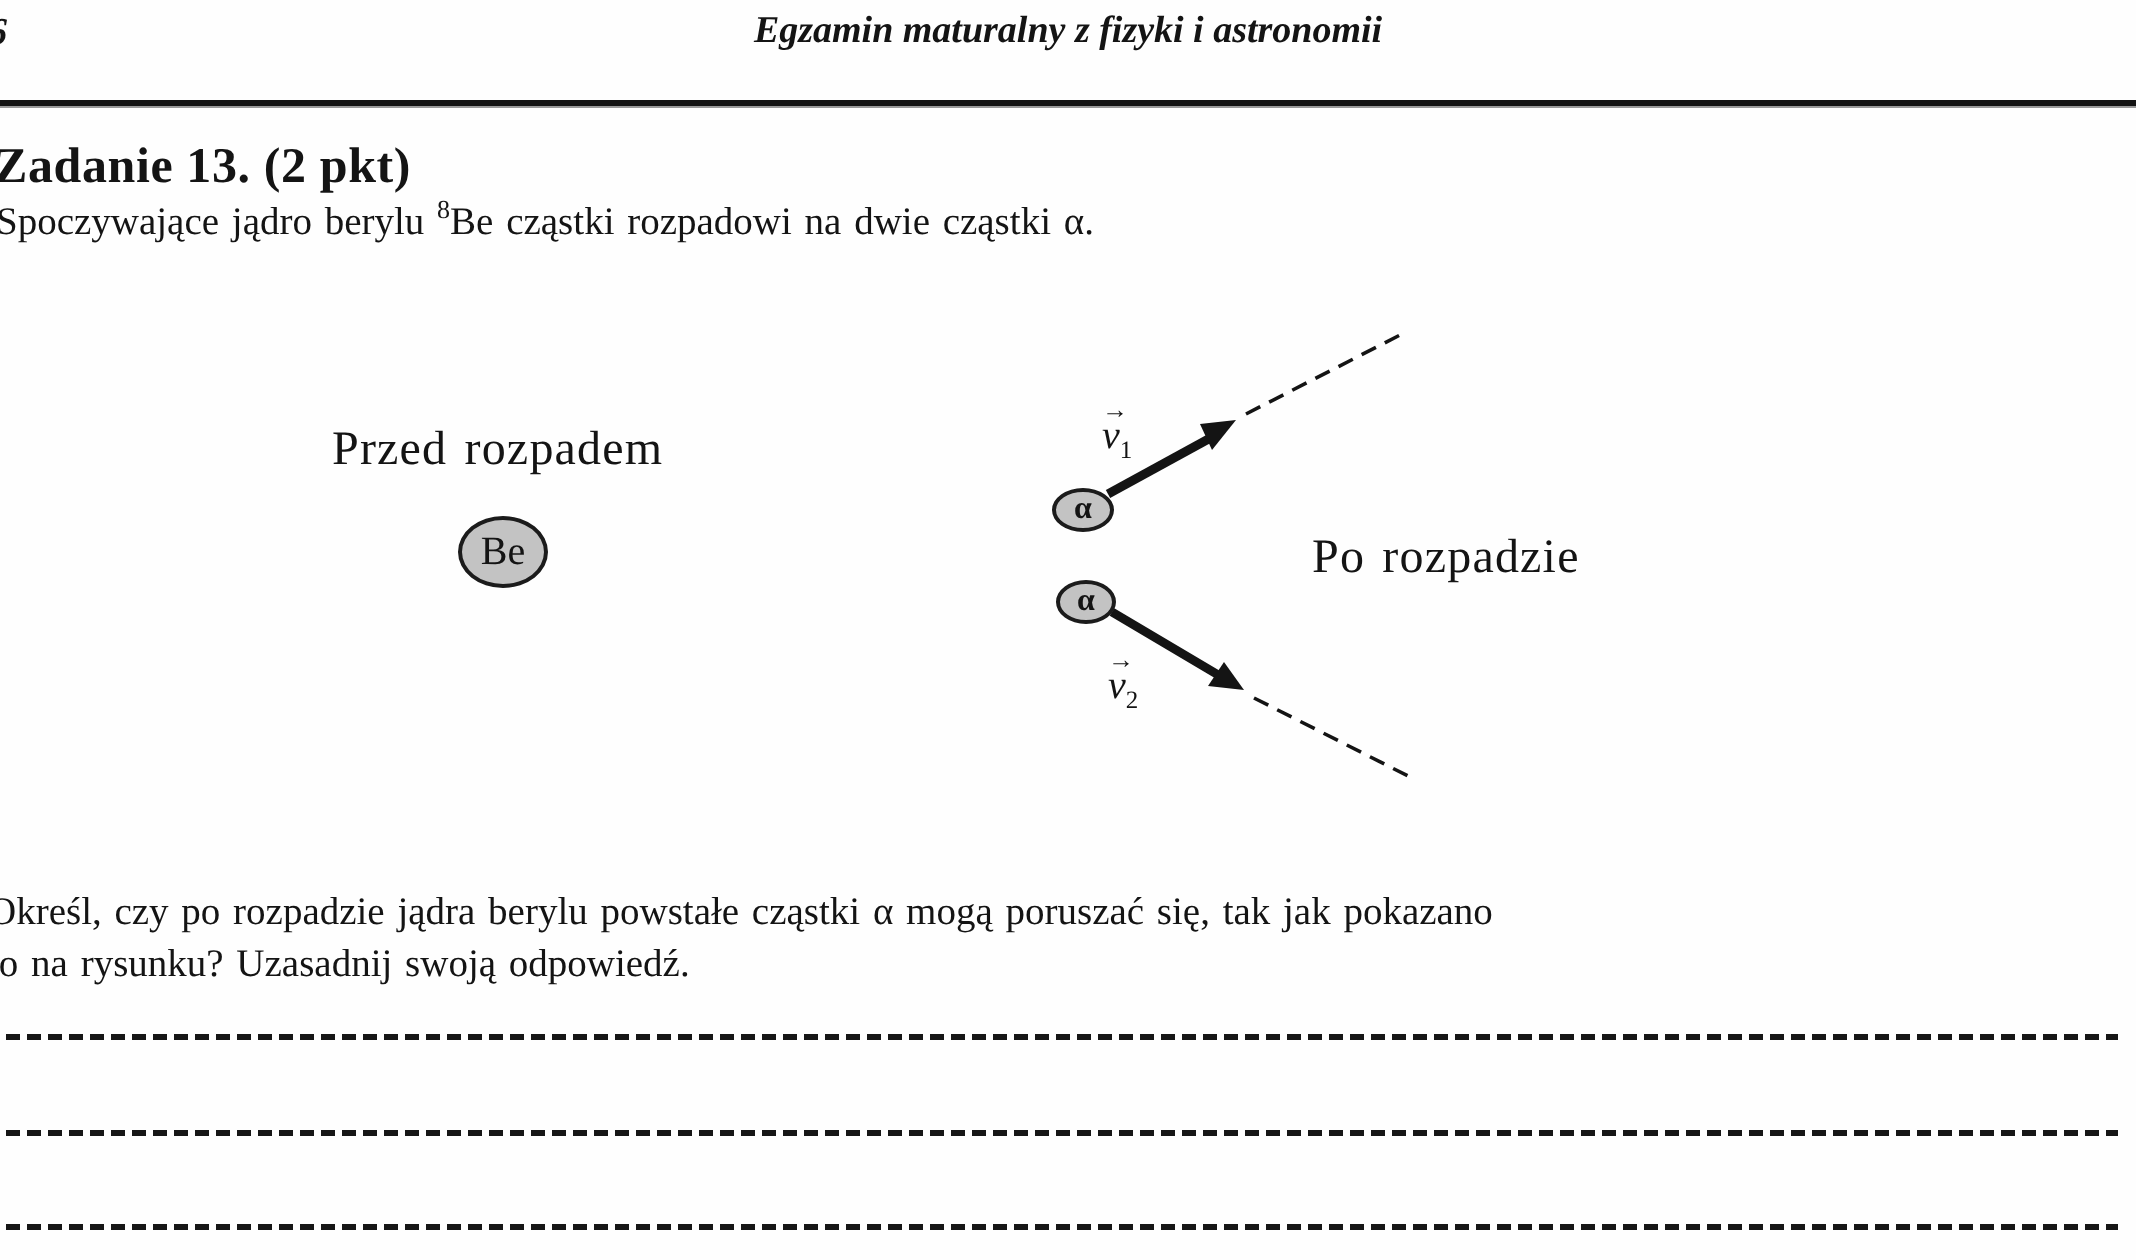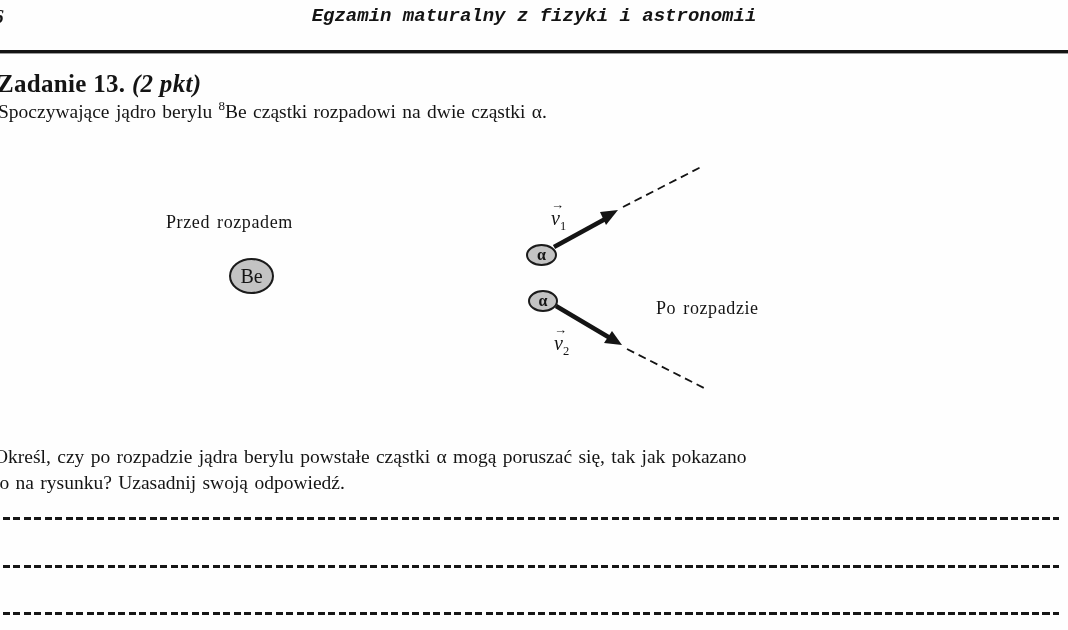--- a/index.html
+++ b/index.html
@@ -11,49 +11,49 @@
   .page{position:relative;width:1068px;height:630px;background:#fefefe;}
 
   
   .page-num{
     position:absolute;top:6px;left:-6px;
     font-size:19px;font-weight:bold;font-style:italic;
   }
   .exam-header{
     position:absolute;top:5px;left:0;width:100%;
     text-align:center;font-style:italic;font-weight:bold;
-    font-size:19px;line-height:22px;font-family:Liberation Mono, monospace;
+    font-size:19px;line-height:22px;
   }
   .header-rule{
     position:absolute;top:50px;left:0;width:1068px;height:3px;
     background:#141414;border-bottom:1px solid #9a9a9a;
   }
 
   
   .task-title{
     position:absolute;top:70px;left:-3px;
     font-size:25px;font-weight:bold;letter-spacing:.3px;
     white-space:nowrap;
   }
-  .task-points{font-style:italic;}
+  .task-points{}
   .intro{
     position:absolute;top:101px;left:-2px;
     font-size:19.5px;white-space:nowrap;word-spacing:1.5px;
   }
   .intro sup{font-size:13px;vertical-align:8px;line-height:0;}
 
   
   .diagram{position:absolute;top:140px;left:0;width:1068px;height:280px;}
   .diagram svg{position:absolute;top:0;left:0;}
   .dia-label{
-    position:absolute;font-size:18px;white-space:nowrap;
+    position:absolute;font-size:24px;white-space:nowrap;
     letter-spacing:.6px;word-spacing:2px;font-family:Liberation Serif, serif;
   }
   .before-label{left:166px;top:72px;}
-  .after-label{left:656px;top:126px;margin-top:32px;}
+  .after-label{left:656px;top:126px;}
   .particle{
     position:absolute;background:#c3c3c3;border:2px solid #1b1b1b;
     border-radius:50%;display:flex;align-items:center;justify-content:center;
     box-sizing:border-box;
   }
   .nucleus{left:229px;top:118px;width:45px;height:36px;font-size:21px;}
   .alpha1{left:526px;top:104px;width:31px;height:22px;}
   .alpha2{left:528px;top:150px;width:30px;height:22px;}
   .particle .sym{font-size:16px;font-weight:600;line-height:1;}
   .veclabel{position:absolute;line-height:1;}

